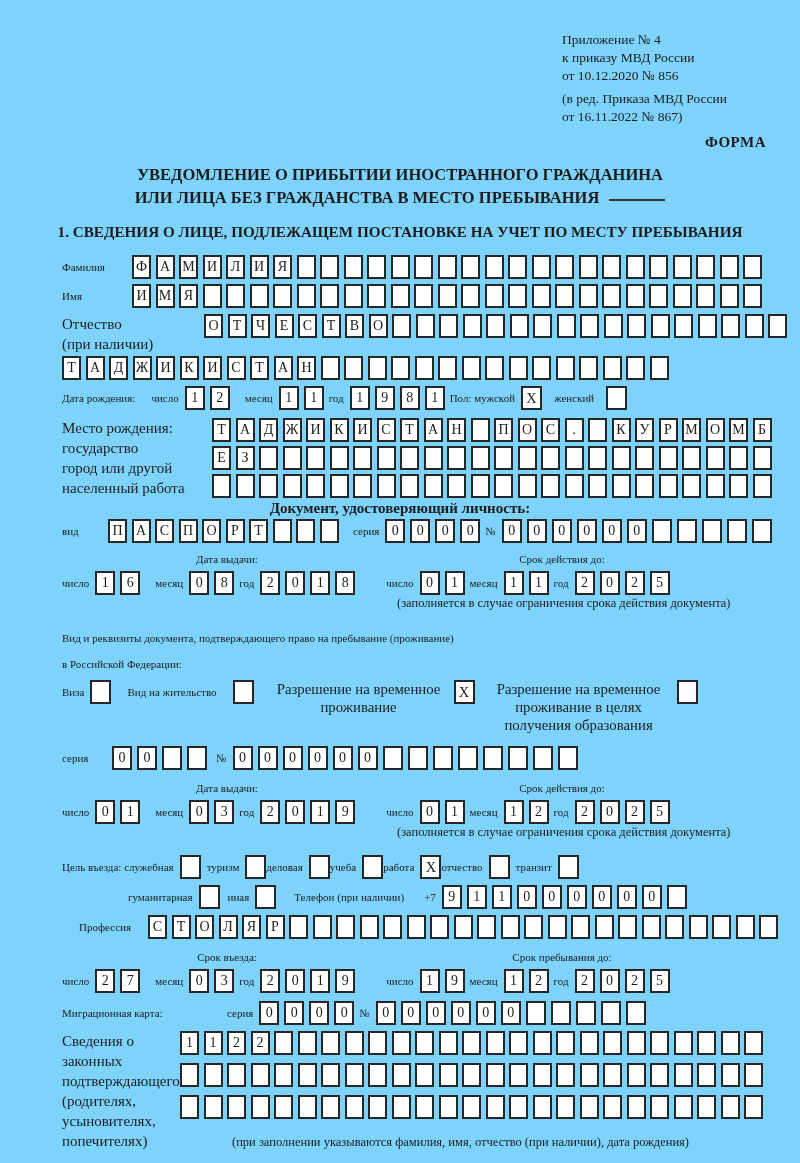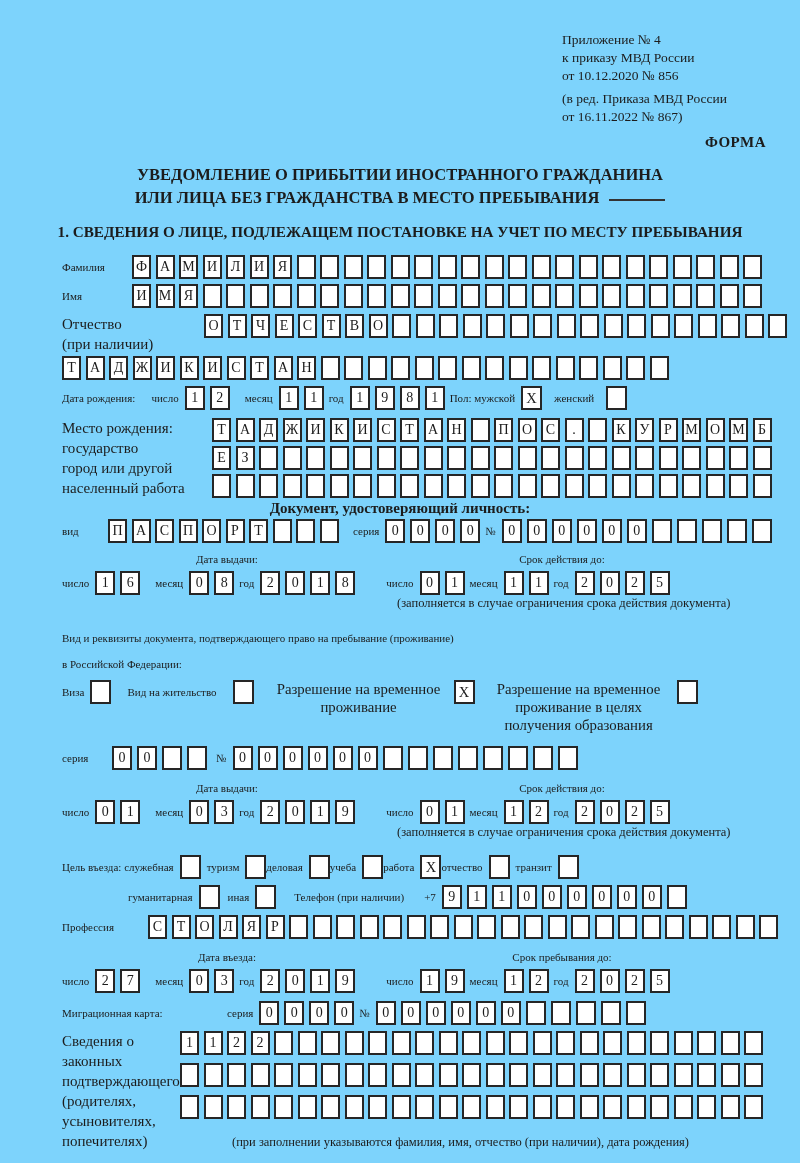--- a/index.html
+++ b/index.html
@@ -535,21 +535,21 @@
           <span class="cell">0</span>
           <span class="cell">0</span>
           <span class="cell">0</span>
           <span class="cell">0</span>
           <span class="cell">0</span>
           <span class="cell">0</span>
           <span class="cell"></span>
         </span>
       </div>
       <div class="row" style="margin-top: 6px;">
-        <span class="lbl fixed" style="width: 86px;">Профессия</span>
+        <span class="lbl fixed" style="width: 86px; text-align: center;">Профессия</span>
         <span class="cellgroup">
           <span class="cell">С</span>
           <span class="cell">Т</span>
           <span class="cell">О</span>
           <span class="cell">Л</span>
           <span class="cell">Я</span>
           <span class="cell">Р</span>
           <span class="cell"></span>
           <span class="cell"></span>
           <span class="cell"></span>
@@ -567,21 +567,21 @@
           <span class="cell"></span>
           <span class="cell"></span>
           <span class="cell"></span>
           <span class="cell"></span>
           <span class="cell"></span>
           <span class="cell"></span>
           <span class="cell"></span>
         </span>
       </div>
       <div class="row" style="margin-top: 6px;">
-        <span class="lbl fixed" style="width: 330px; text-align: center;">Дата въезда:</span>
+        <span class="lbl fixed" style="width: 330px; text-align: center;">Срок въезда:</span>
         <span class="lbl fixed" style="width: 340px; text-align: center;">Срок пребывания до:</span>
       </div>
       <div class="row" style="margin-top: 0px;">
         <span class="lbl">число</span>
         <span class="cellgroup wide">
           <span class="cell">2</span>
           <span class="cell">7</span>
         </span>
         <span class="gap" style="width: 10px;"></span>
         <span class="lbl">месяц</span>

